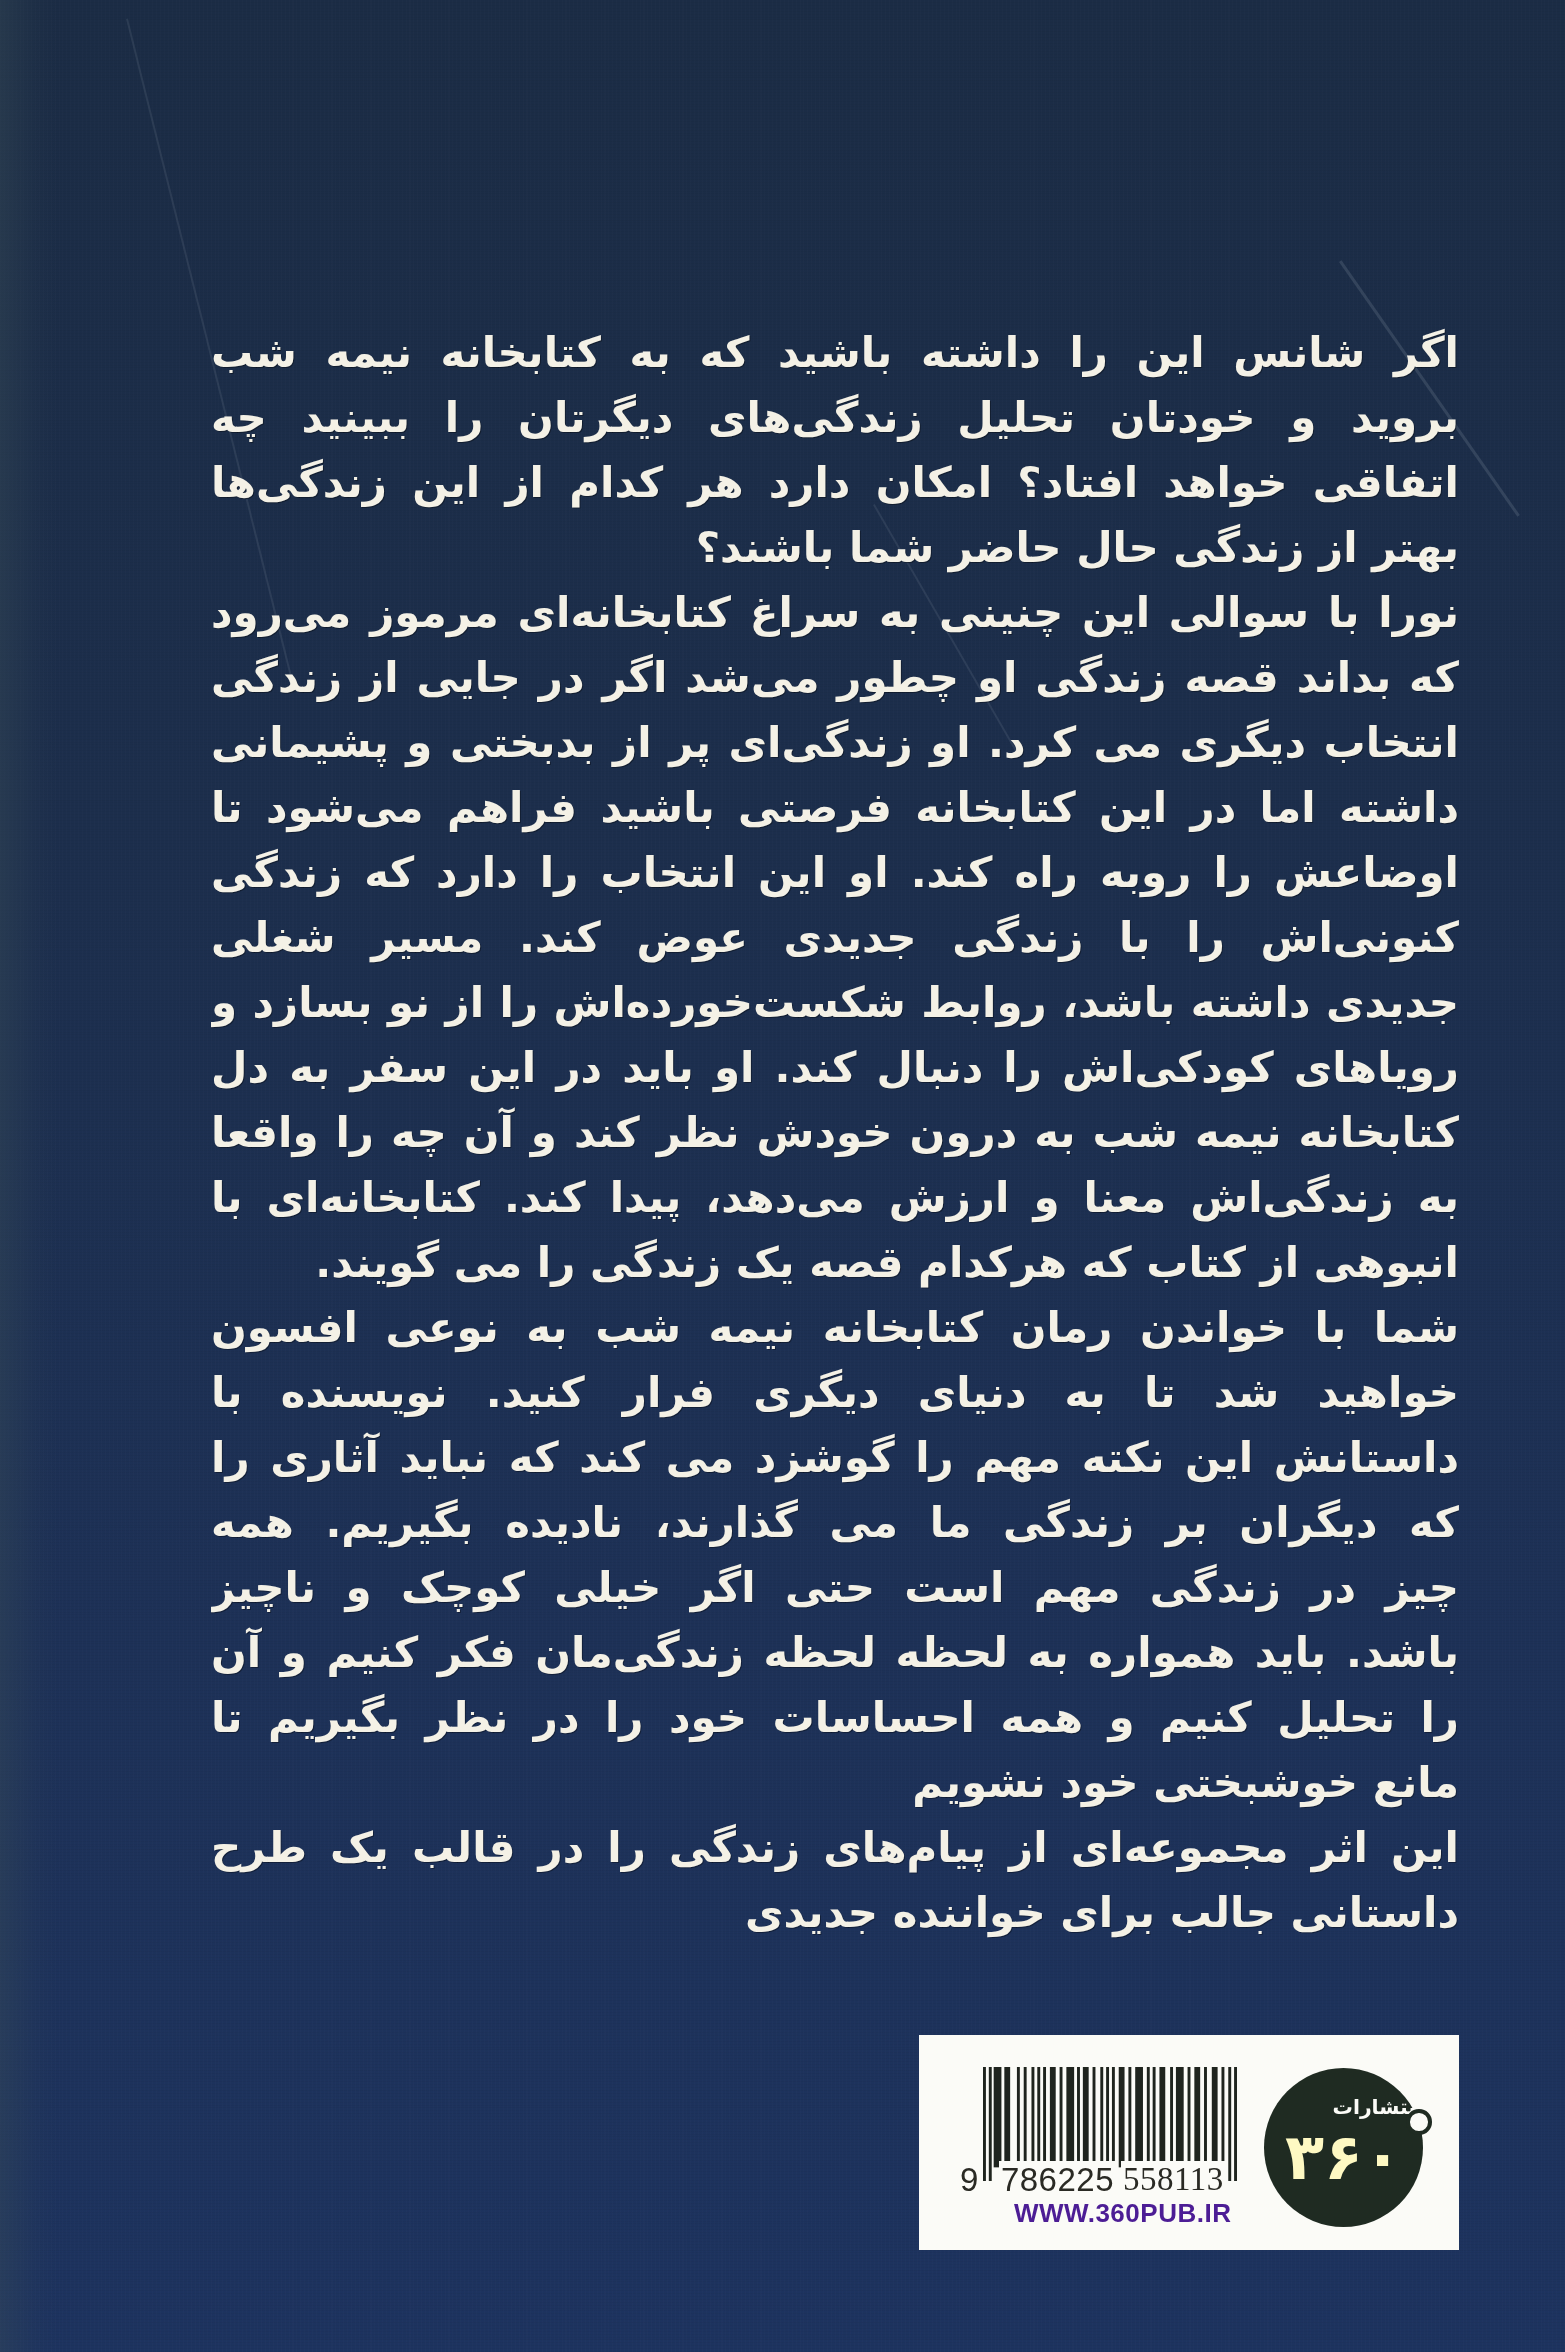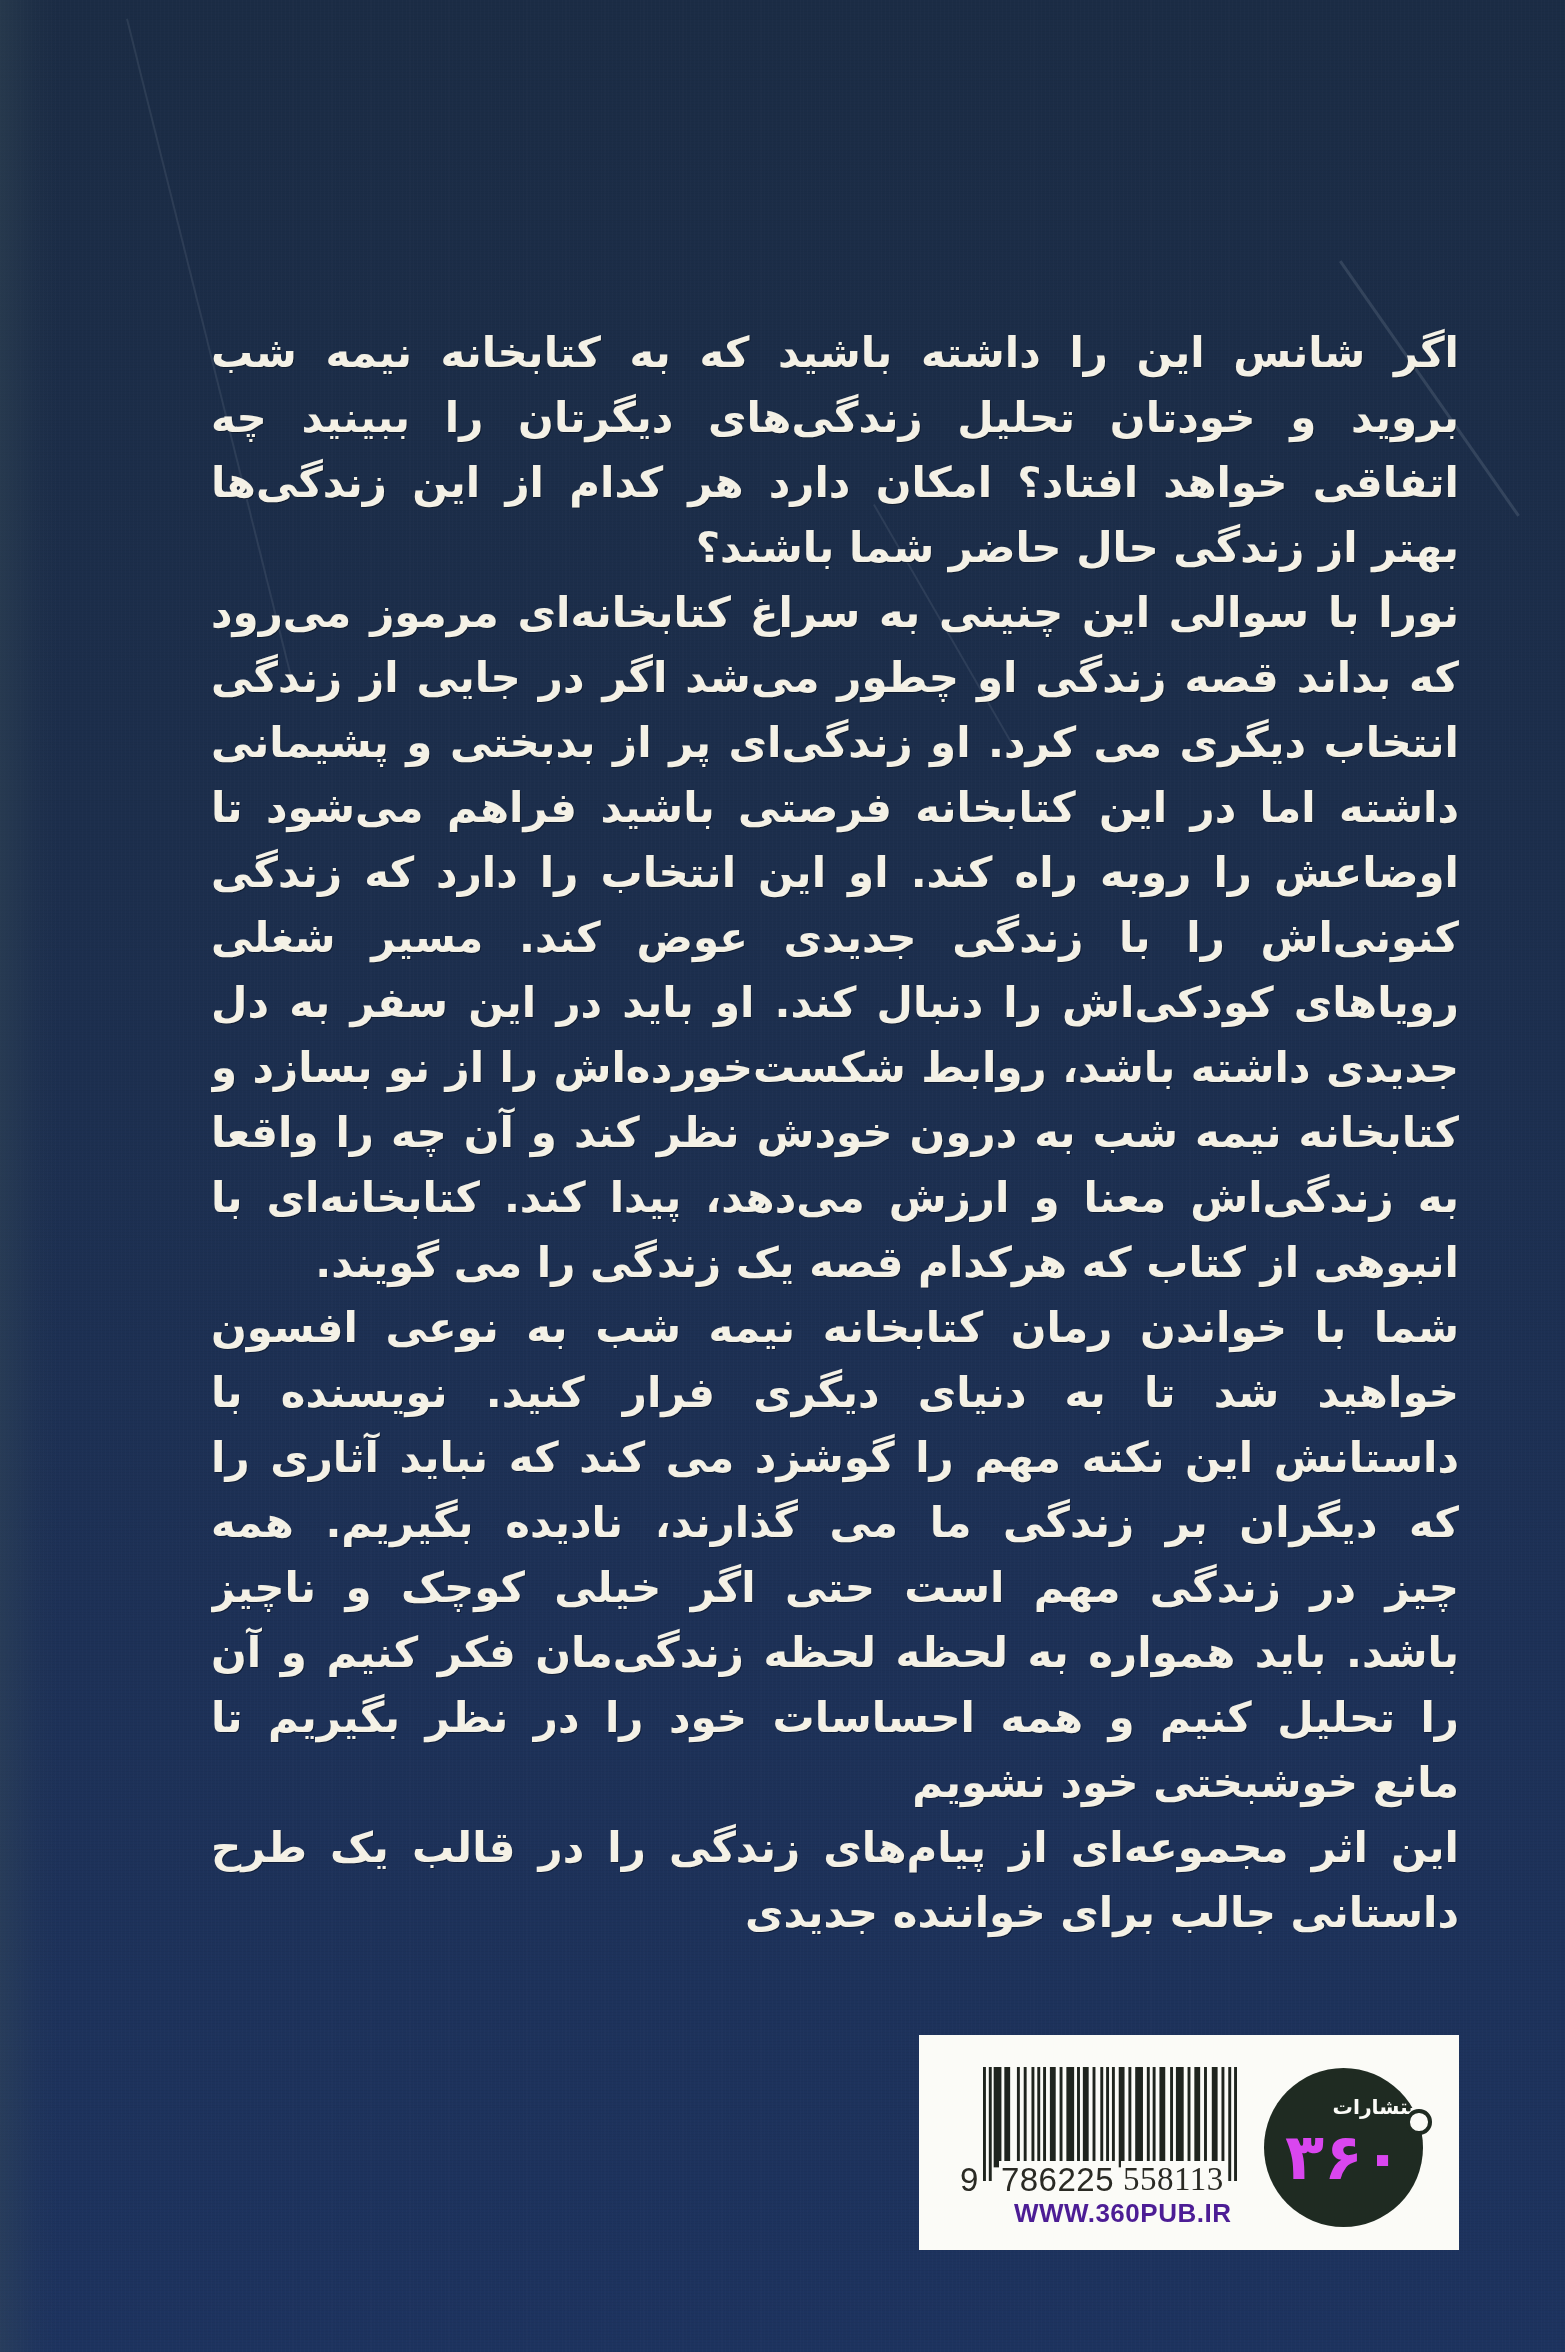--- a/index.html
+++ b/index.html
@@ -120,21 +120,21 @@
     font-weight: bold;
     font-size: 20.4px;
   }
   .logo-number {
     position: absolute;
     left: 0;
     top: 50px;
     width: 159px;
     text-align: center;
     direction: rtl;
-    color: #d946ef;
+    color: #fef9c3;
     font-weight: bold;
     font-size: 64px;
     line-height: 78px;
   }
   .logo-ring {
     position: absolute;
     left: 487px;
     top: 74px;
     width: 17.5px;
     height: 17.5px;
@@ -157,22 +157,22 @@
   <div class="line">اگر شانس این را داشته باشید که به کتابخانه نیمه شب</div>
   <div class="line">بروید و خودتان تحلیل زندگی‌های دیگرتان را ببینید چه</div>
   <div class="line">اتفاقی خواهد افتاد؟ امکان دارد هر کدام از این زندگی‌ها</div>
   <div class="line last">بهتر از زندگی حال حاضر شما باشند؟</div>
   <div class="line">نورا با سوالی این چنینی به سراغ کتابخانه‌ای مرموز می‌رود</div>
   <div class="line">که بداند قصه زندگی او چطور می‌شد اگر در جایی از زندگی</div>
   <div class="line">انتخاب دیگری می کرد. او زندگی‌ای پر از بدبختی و پشیمانی</div>
   <div class="line">داشته اما در این کتابخانه فرصتی باشید فراهم می‌شود تا</div>
   <div class="line">اوضاعش را روبه راه کند. او این انتخاب را دارد که زندگی</div>
   <div class="line">کنونی‌اش را با زندگی جدیدی عوض کند. مسیر شغلی</div>
+  <div class="line">جدیدی داشته باشد، روابط شکست‌خورده‌اش را از نو بسازد و</div>
   <div class="line">رویاهای کودکی‌اش را دنبال کند. او باید در این سفر به دل</div>
-  <div class="line">جدیدی داشته باشد، روابط شکست‌خورده‌اش را از نو بسازد و</div>
   <div class="line">کتابخانه نیمه شب به درون خودش نظر کند و آن چه را واقعا</div>
   <div class="line">به زندگی‌اش معنا و ارزش می‌دهد، پیدا کند. کتابخانه‌ای با</div>
   <div class="line last">انبوهی از کتاب که هرکدام قصه یک زندگی را می گویند.</div>
   <div class="line">شما با خواندن رمان کتابخانه نیمه شب به نوعی افسون</div>
   <div class="line">خواهید شد تا به دنیای دیگری فرار کنید. نویسنده با</div>
   <div class="line">داستانش این نکته مهم را گوشزد می کند که نباید آثاری را</div>
   <div class="line">که دیگران بر زندگی ما می گذارند، نادیده بگیریم. همه</div>
   <div class="line">چیز در زندگی مهم است حتی اگر خیلی کوچک و ناچیز</div>
   <div class="line">باشد. باید همواره به لحظه لحظه زندگی‌مان فکر کنیم و آن</div>
   <div class="line">را تحلیل کنیم و همه احساسات خود را در نظر بگیریم تا</div>

